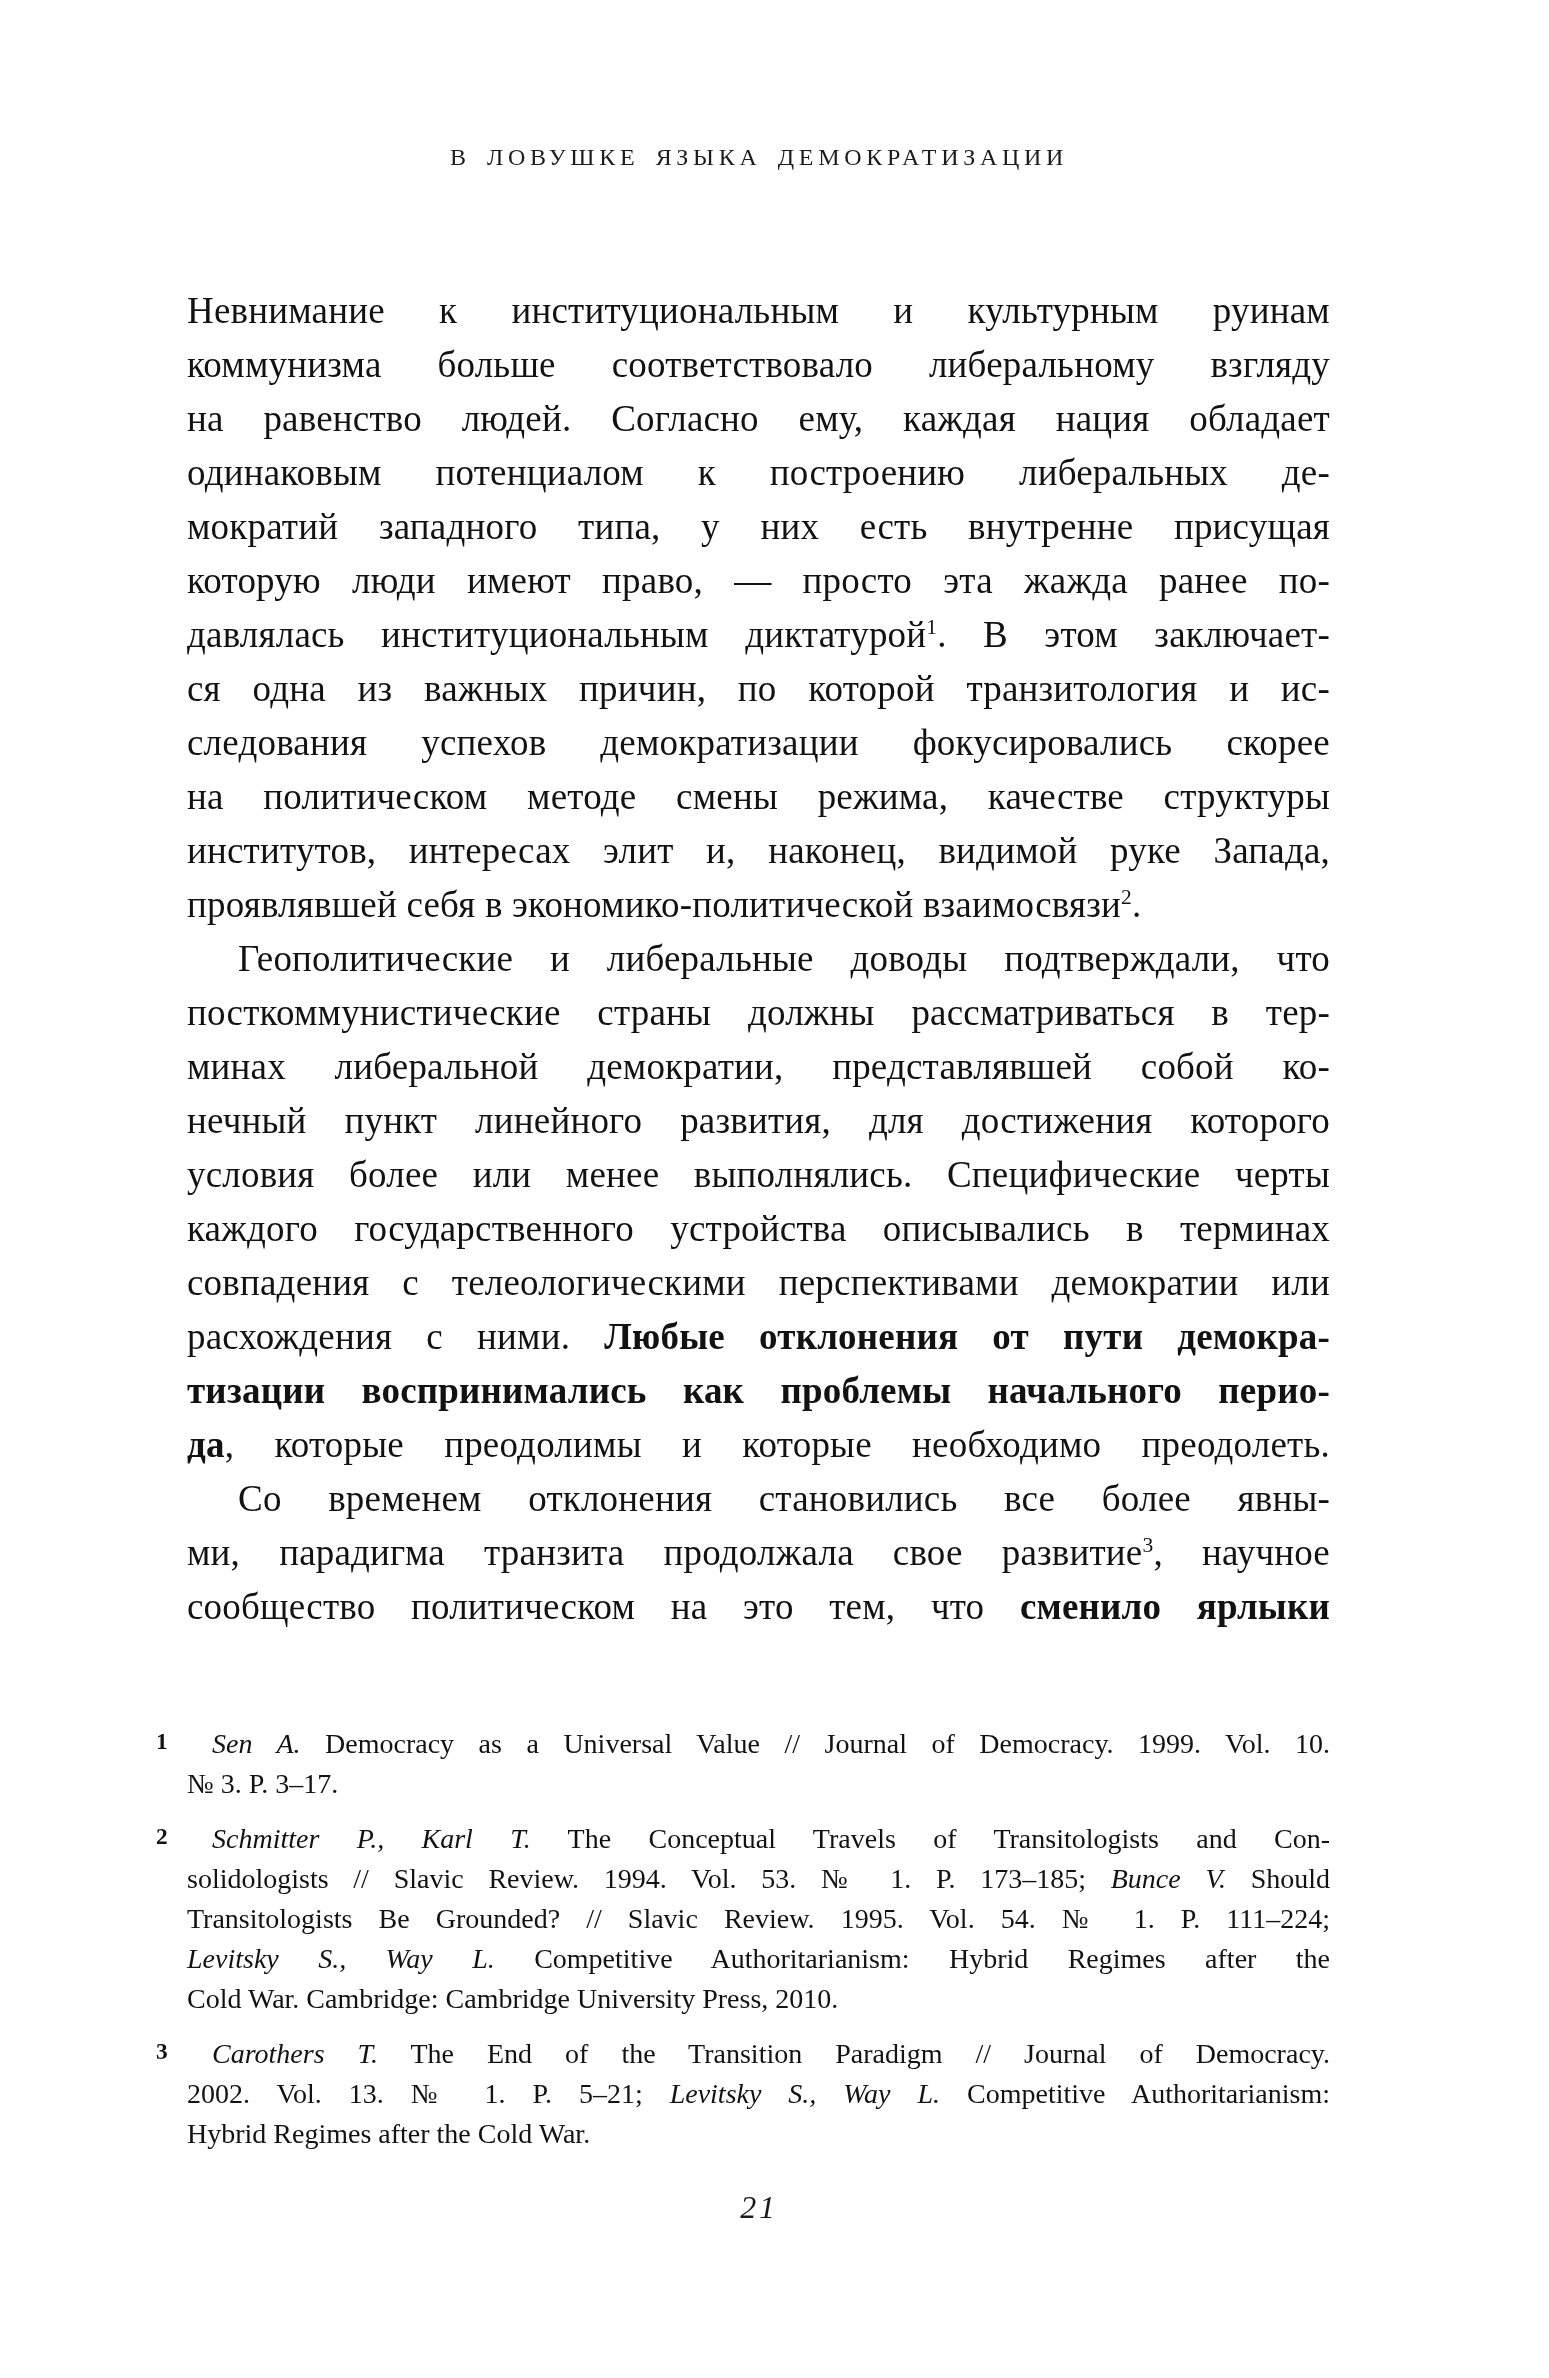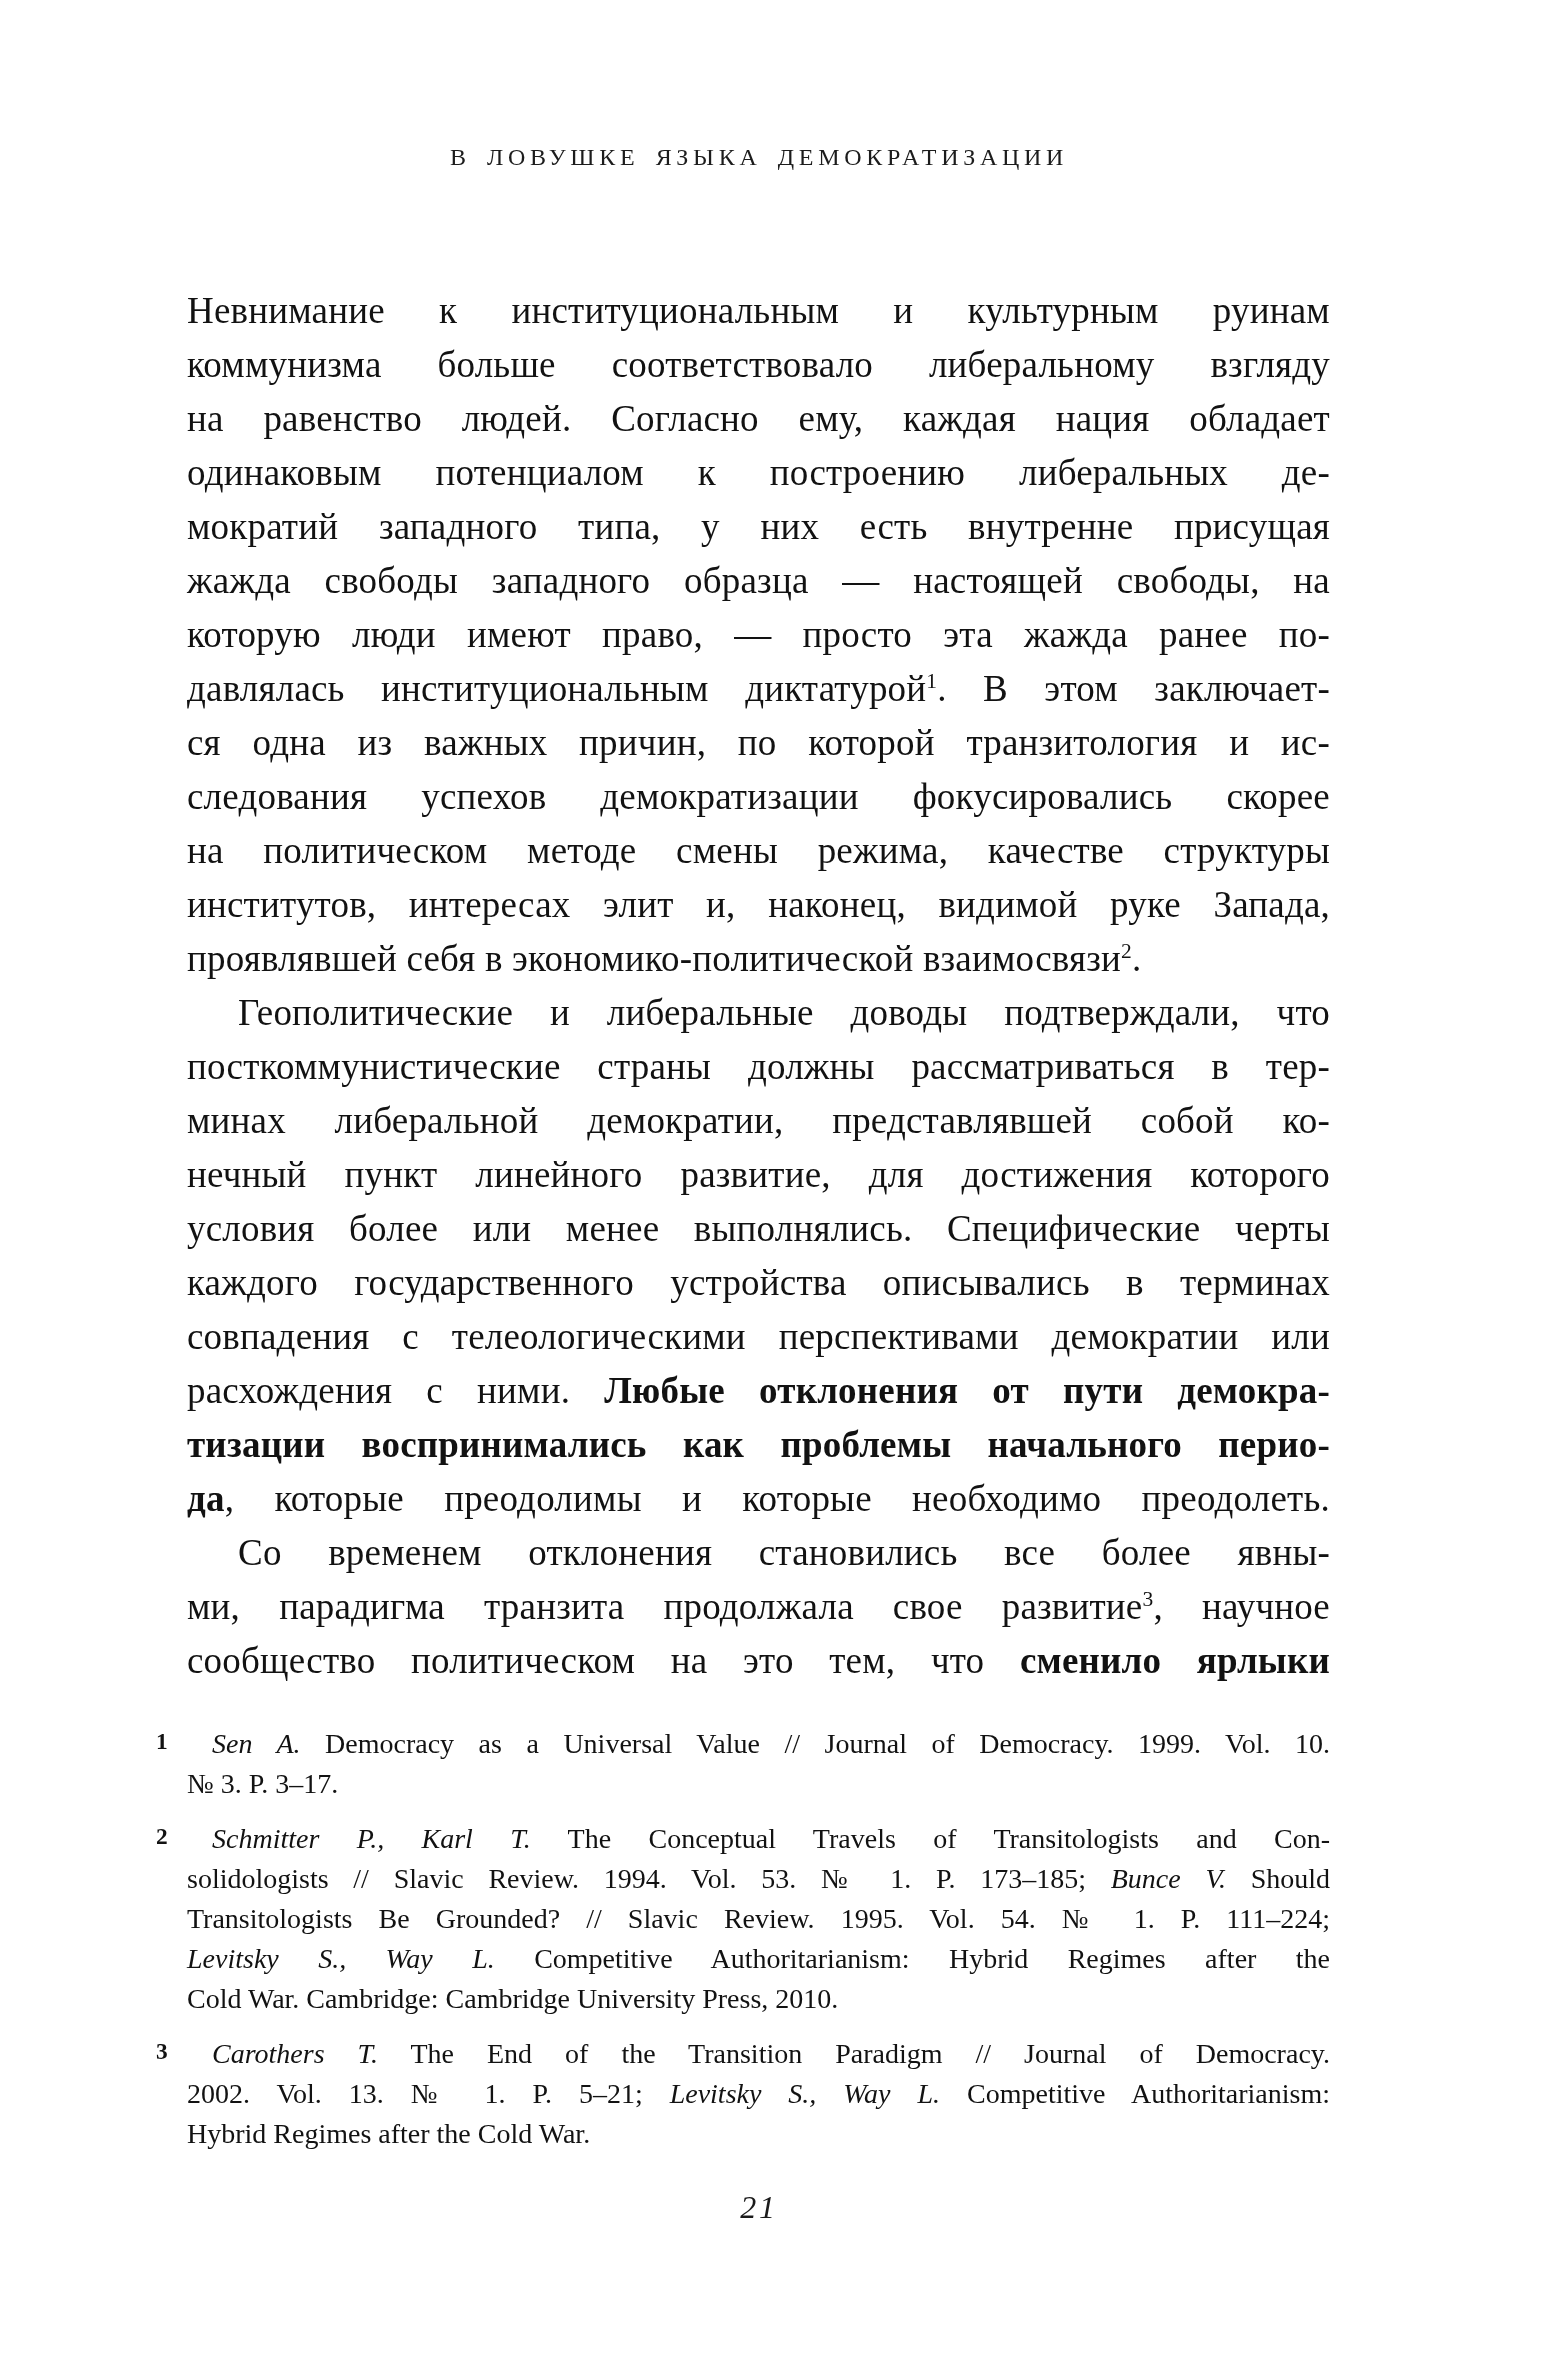--- a/index.html
+++ b/index.html
@@ -80,34 +80,33 @@
 
 <div class="running-head">В ЛОВУШКЕ ЯЗЫКА ДЕМОКРАТИЗАЦИИ</div>
 
 <div class="body-text" id="body-text">
     <div>
       <div class="line"><span>Невнимание к институциональным и культурным руинам</span></div>
       <div class="line"><span>коммунизма больше соответствовало либеральному взгляду</span></div>
       <div class="line"><span>на равенство людей. Согласно ему, каждая нация обладает</span></div>
       <div class="line"><span>одинаковым потенциалом к построению либеральных де-</span></div>
       <div class="line"><span>мократий западного типа, у них есть внутренне присущая</span></div>
-      <div class="line"><span>жажда свободы западного образца — настоящей свободы, на</span></div>
       <div class="line"><span>которую люди имеют право, — просто эта жажда ранее по-</span></div>
       <div class="line"><span>давлялась институциональным диктатурой</span><span class="sup">1</span><span>. В этом заключает-</span></div>
       <div class="line"><span>ся одна из важных причин, по которой транзитология и ис-</span></div>
       <div class="line"><span>следования успехов демократизации фокусировались скорее</span></div>
       <div class="line"><span>на политическом методе смены режима, качестве структуры</span></div>
       <div class="line"><span>институтов, интересах элит и, наконец, видимой руке Запада,</span></div>
       <div class="line no-stretch"><span>проявлявшей себя в экономико-политической взаимосвязи</span><span class="sup">2</span><span>.</span></div>
     </div>
     <div>
       <div class="line indent"><span>Геополитические и либеральные доводы подтверждали, что</span></div>
       <div class="line"><span>посткоммунистические страны должны рассматриваться в тер-</span></div>
       <div class="line"><span>минах либеральной демократии, представлявшей собой ко-</span></div>
-      <div class="line"><span>нечный пункт линейного развитие, для достижения которого</span></div>
+      <div class="line"><span>нечный пункт линейного развития, для достижения которого</span></div>
       <div class="line"><span>условия более или менее выполнялись. Специфические черты</span></div>
       <div class="line"><span>каждого государственного устройства описывались в терминах</span></div>
       <div class="line"><span>совпадения с телеологическими перспективами демократии или</span></div>
       <div class="line"><span>расхождения с ними. </span><span class="b">Любые отклонения от пути демокра-</span></div>
       <div class="line"><span class="b">тизации воспринимались как проблемы начального перио-</span></div>
       <div class="line"><span class="b">да</span><span>, которые преодолимы и которые необходимо преодолеть.</span></div>
     </div>
     <div>
       <div class="line indent"><span>Со временем отклонения становились все более явны-</span></div>
       <div class="line"><span>ми, парадигма транзита продолжала свое развитие</span><span class="sup">3</span><span>, научное</span></div>

